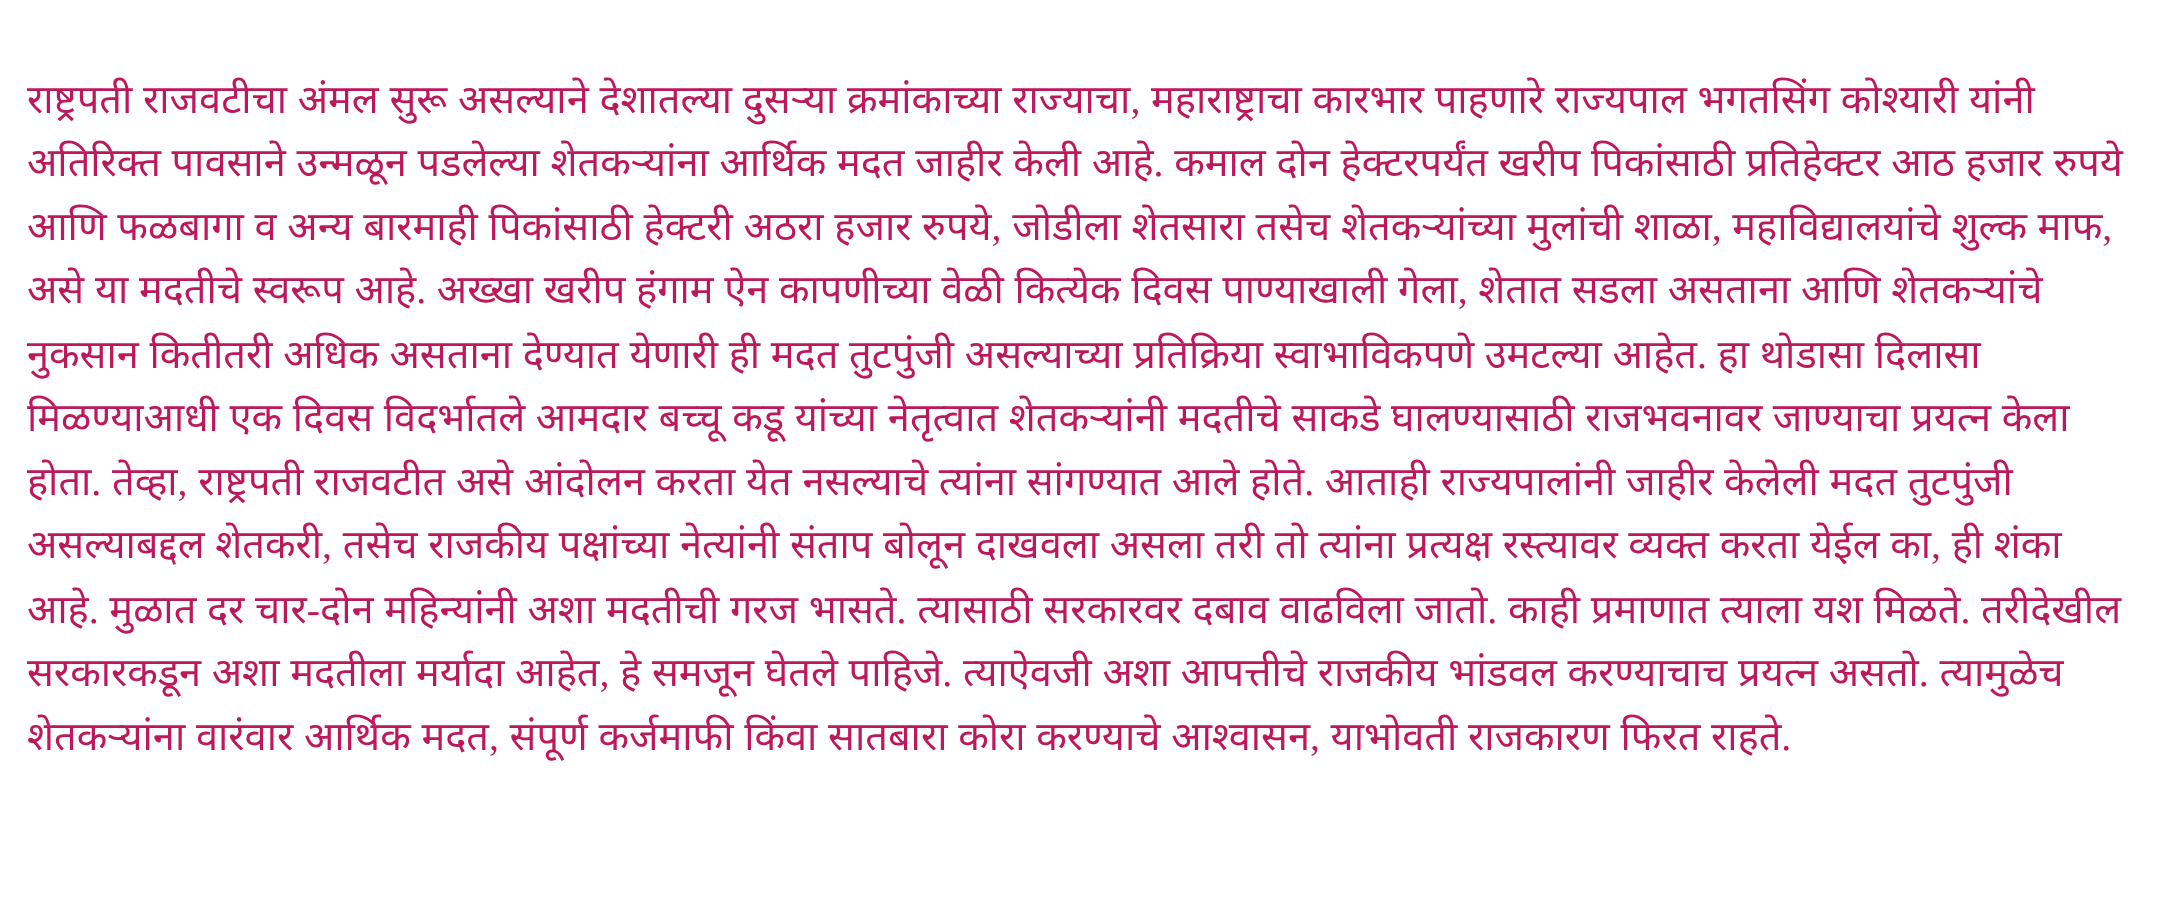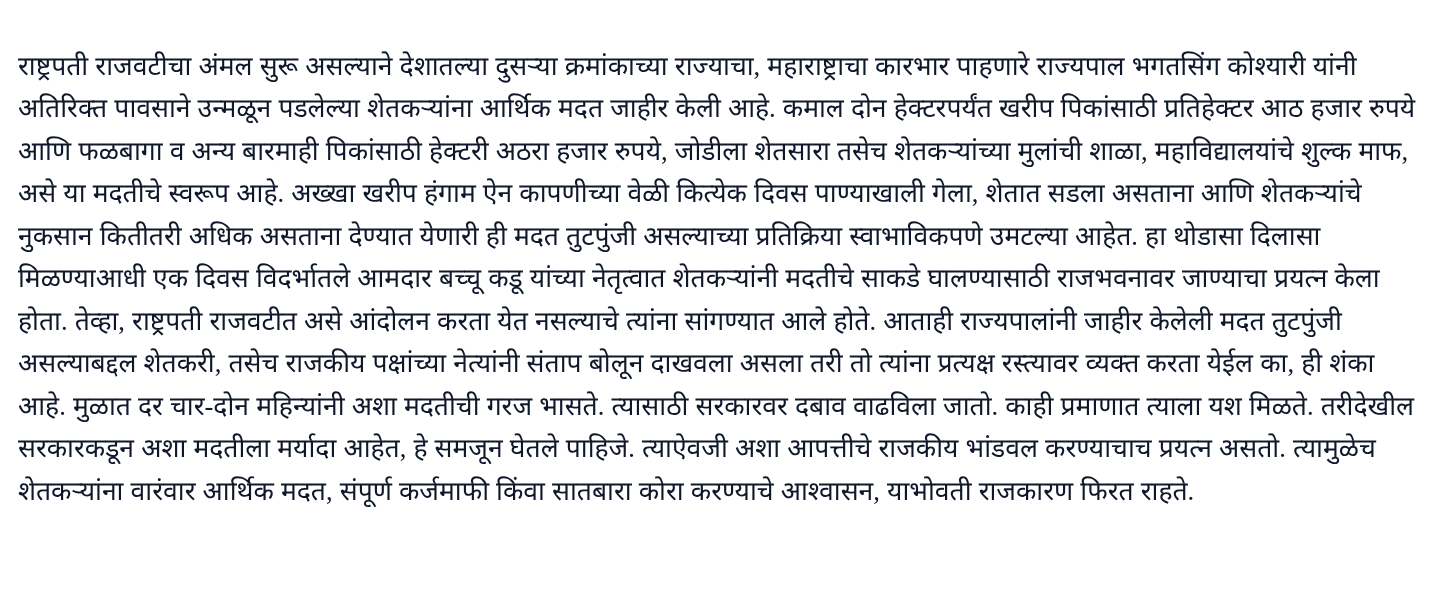--- a/index.html
+++ b/index.html
@@ -16,21 +16,21 @@
   }
   .article {
     box-sizing: border-box;
     width: 1443px;
     padding: 18px 20px 10px 18px;
   }
   .article-body {
     font-size: 26.5px;
     line-height: 42.5px;
     text-align: left;
-    color: #0f172a;
+    color: #be185d;
     letter-spacing: 0px;
     word-spacing: 0.5px;
   }
 </style>
 </head>
 <body>
 
 <div class="article">
   <p class="article-body">राष्ट्रपती राजवटीचा अंमल सुरू असल्याने देशातल्या दुसऱ्या क्रमांकाच्या राज्याचा, महाराष्ट्राचा कारभार पाहणारे राज्यपाल भगतसिंग कोश्यारी यांनी अतिरिक्त पावसाने उन्मळून पडलेल्या शेतकऱ्यांना आर्थिक मदत जाहीर केली आहे. कमाल दोन हेक्टरपर्यंत खरीप पिकांसाठी प्रतिहेक्टर आठ हजार रुपये आणि फळबागा व अन्य बारमाही पिकांसाठी हेक्टरी अठरा हजार रुपये, जोडीला शेतसारा तसेच शेतकऱ्यांच्या मुलांची शाळा, महाविद्यालयांचे शुल्क माफ, असे या मदतीचे स्वरूप आहे. अख्खा खरीप हंगाम ऐन कापणीच्या वेळी कित्येक दिवस पाण्याखाली गेला, शेतात सडला असताना आणि शेतकऱ्यांचे नुकसान कितीतरी अधिक असताना देण्यात येणारी ही मदत तुटपुंजी असल्याच्या प्रतिक्रिया स्वाभाविकपणे उमटल्या आहेत. हा थोडासा दिलासा मिळण्याआधी एक दिवस विदर्भातले आमदार बच्चू कडू यांच्या नेतृत्वात शेतकऱ्यांनी मदतीचे साकडे घालण्यासाठी राजभवनावर जाण्याचा प्रयत्न केला होता. तेव्हा, राष्ट्रपती राजवटीत असे आंदोलन करता येत नसल्याचे त्यांना सांगण्यात आले होते. आताही राज्यपालांनी जाहीर केलेली मदत तुटपुंजी असल्याबद्दल शेतकरी, तसेच राजकीय पक्षांच्या नेत्यांनी संताप बोलून दाखवला असला तरी तो त्यांना प्रत्यक्ष रस्त्यावर व्यक्त करता येईल का, ही शंका आहे. मुळात दर चार-दोन महिन्यांनी अशा मदतीची गरज भासते. त्यासाठी सरकारवर दबाव वाढविला जातो. काही प्रमाणात त्याला यश मिळते. तरीदेखील सरकारकडून अशा मदतीला मर्यादा आहेत, हे समजून घेतले पाहिजे. त्याऐवजी अशा आपत्तीचे राजकीय भांडवल करण्याचाच प्रयत्न असतो. त्यामुळेच शेतकऱ्यांना वारंवार आर्थिक मदत, संपूर्ण कर्जमाफी किंवा सातबारा कोरा करण्याचे आश्वासन, याभोवती राजकारण फिरत राहते.</p>
 </div>

